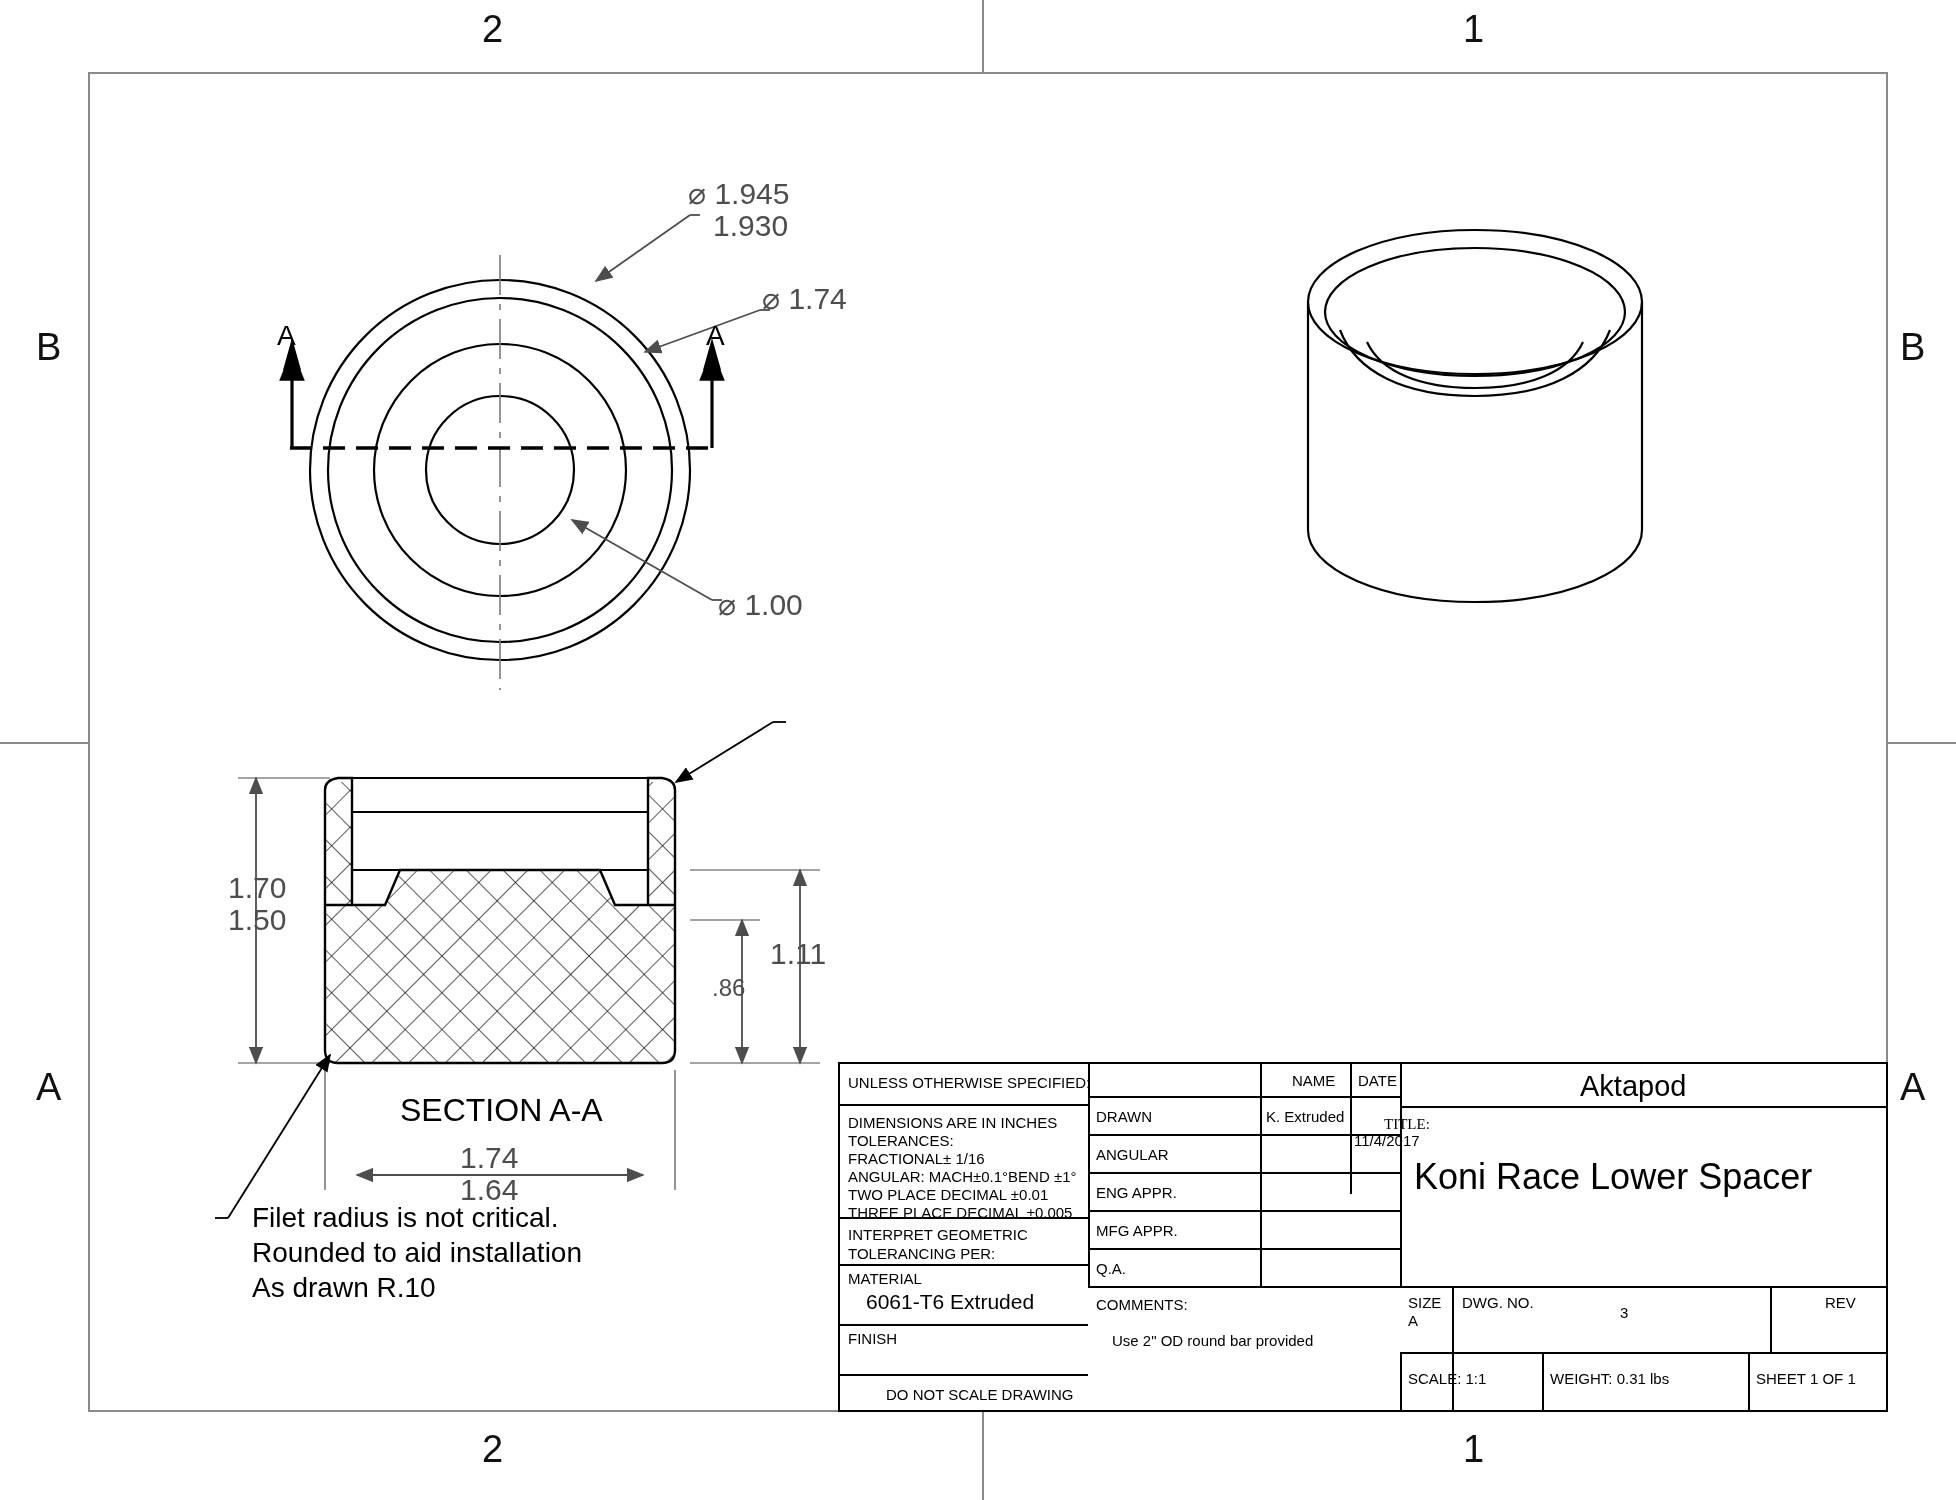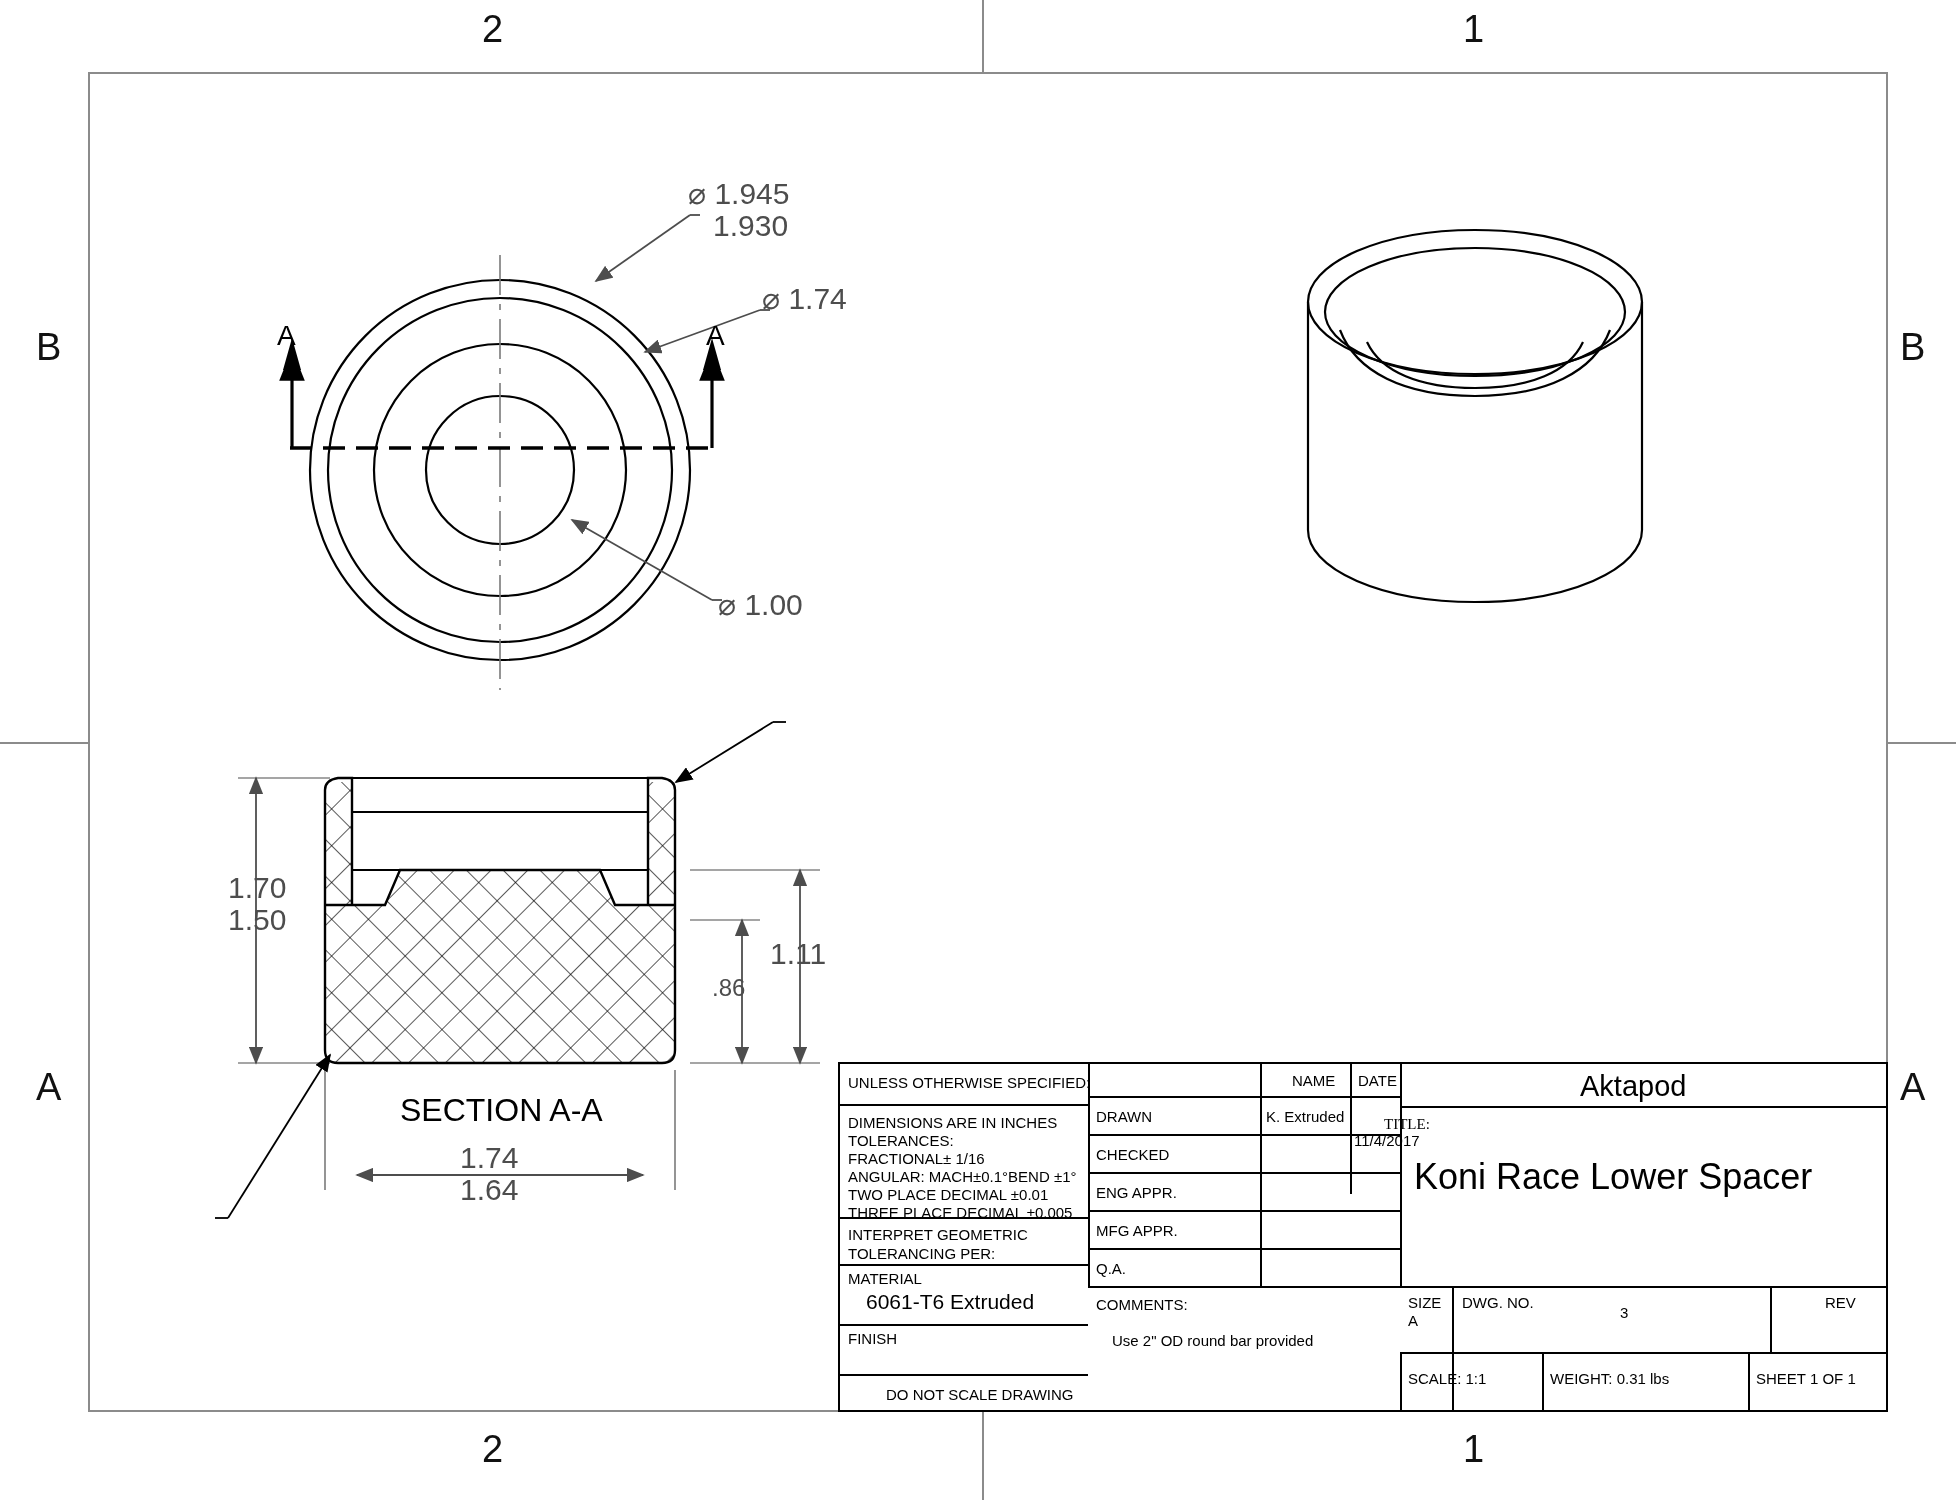--- a/index.html
+++ b/index.html
@@ -232,20 +232,23 @@
   <div class="dimtext" style="left:718px; top:589px; font-size:30px;">⌀ 1.00</div>
 
   <div class="dimtext" style="left:228px; top:872px; font-size:30px; text-align:right;">1.70
 1.50</div>
   <div class="dimtext" style="left:770px; top:938px; font-size:30px;">1.11</div>
   <div class="dimtext" style="left:712px; top:975px; font-size:24px;">.86</div>
   <div class="dimtext" style="left:460px; top:1142px; font-size:30px; text-align:center;">1.74
 1.64</div>
   <div class="seclabel" style="left:400px; top:1092px; font-size:32px;">SECTION A-A</div>
 
+  <div class="notetext" style="left:252px; top:1200px; font-size:28px;">Filet radius is not critical.
+Rounded to aid installation
+As drawn R.10</div>
 
   <div id="titleblock">
 
     <div class="ln" style="left:248px; top:0; width:2px; height:222px;"></div>
     <div class="ln" style="left:420px; top:0; width:2px; height:222px;"></div>
     <div class="ln" style="left:510px; top:0; width:2px; height:130px;"></div>
     <div class="ln" style="left:560px; top:0; width:2px; height:222px;"></div>
 
     <div class="ln" style="left:0px; top:40px; width:248px; height:2px;"></div>
     <div class="ln" style="left:0px; top:153px; width:248px; height:2px;"></div>
@@ -288,21 +291,21 @@
 
     <div class="cell small" style="left:46px; top:322px;">DO NOT SCALE DRAWING</div>
 
     <div class="cell small" style="left:452px; top:8px;">NAME</div>
     <div class="cell small" style="left:518px; top:8px;">DATE</div>
 
     <div class="cell small" style="left:256px; top:44px;">DRAWN</div>
     <div class="cell small" style="left:426px; top:44px;">K. Extruded</div>
     <div class="cell small" style="left:514px; top:44px;margin-top:24px;">11/4/2017</div>
 
-    <div class="cell small" style="left:256px; top:82px;">CHECKED</div>
+    <div class="cell small" style="left:256px; top:82px;">ANGULAR</div>
     <div class="cell small" style="left:426px; top:82px;"></div>
     <div class="cell small" style="left:514px; top:82px;"></div>
 
     <div class="cell small" style="left:256px; top:120px;">ENG APPR.</div>
     <div class="cell small" style="left:426px; top:120px;"></div>
     <div class="cell small" style="left:514px; top:120px;"></div>
 
     <div class="cell small" style="left:256px; top:158px;">MFG APPR.</div>
     <div class="cell small" style="left:426px; top:158px;"></div>
     <div class="cell small" style="left:514px; top:158px;"></div>

